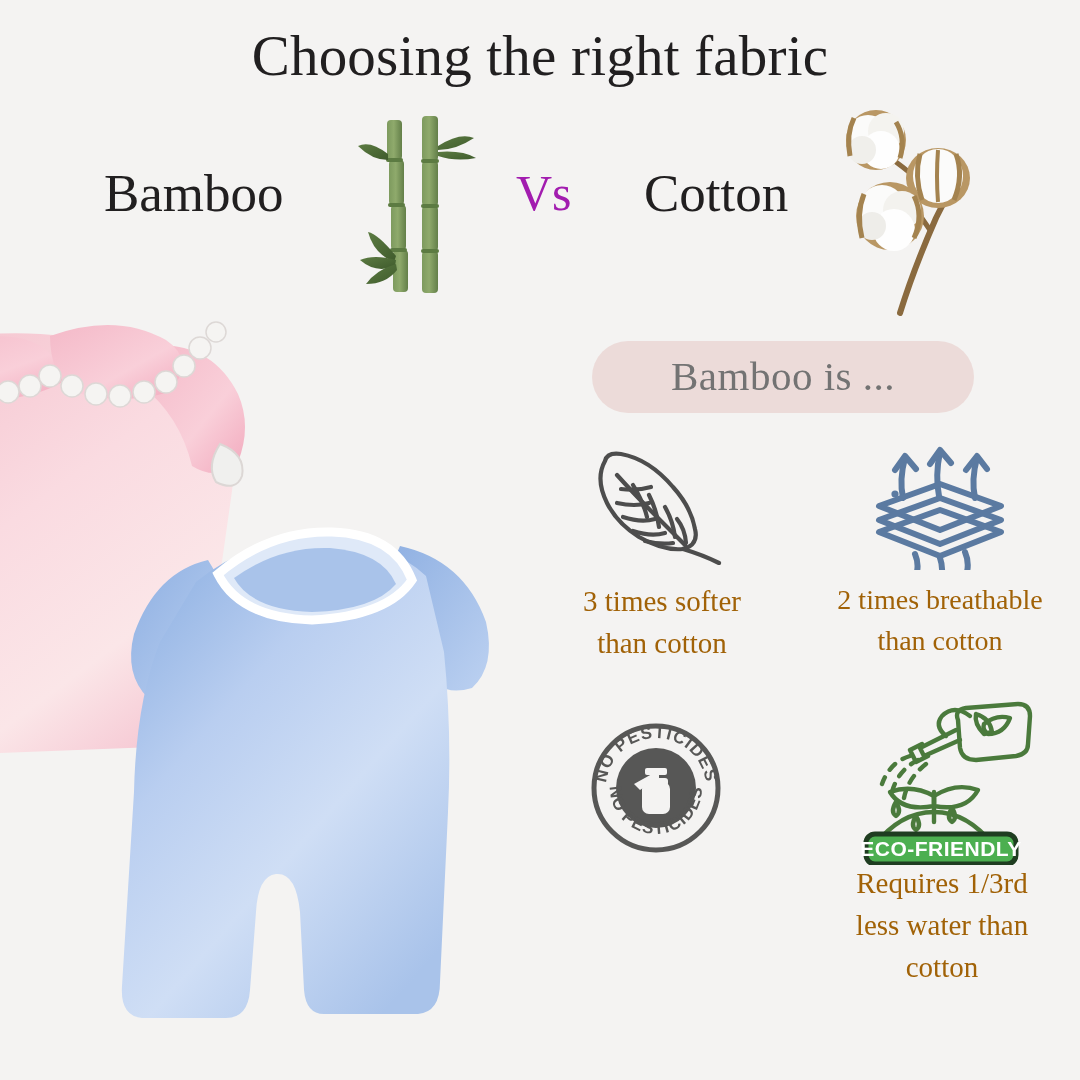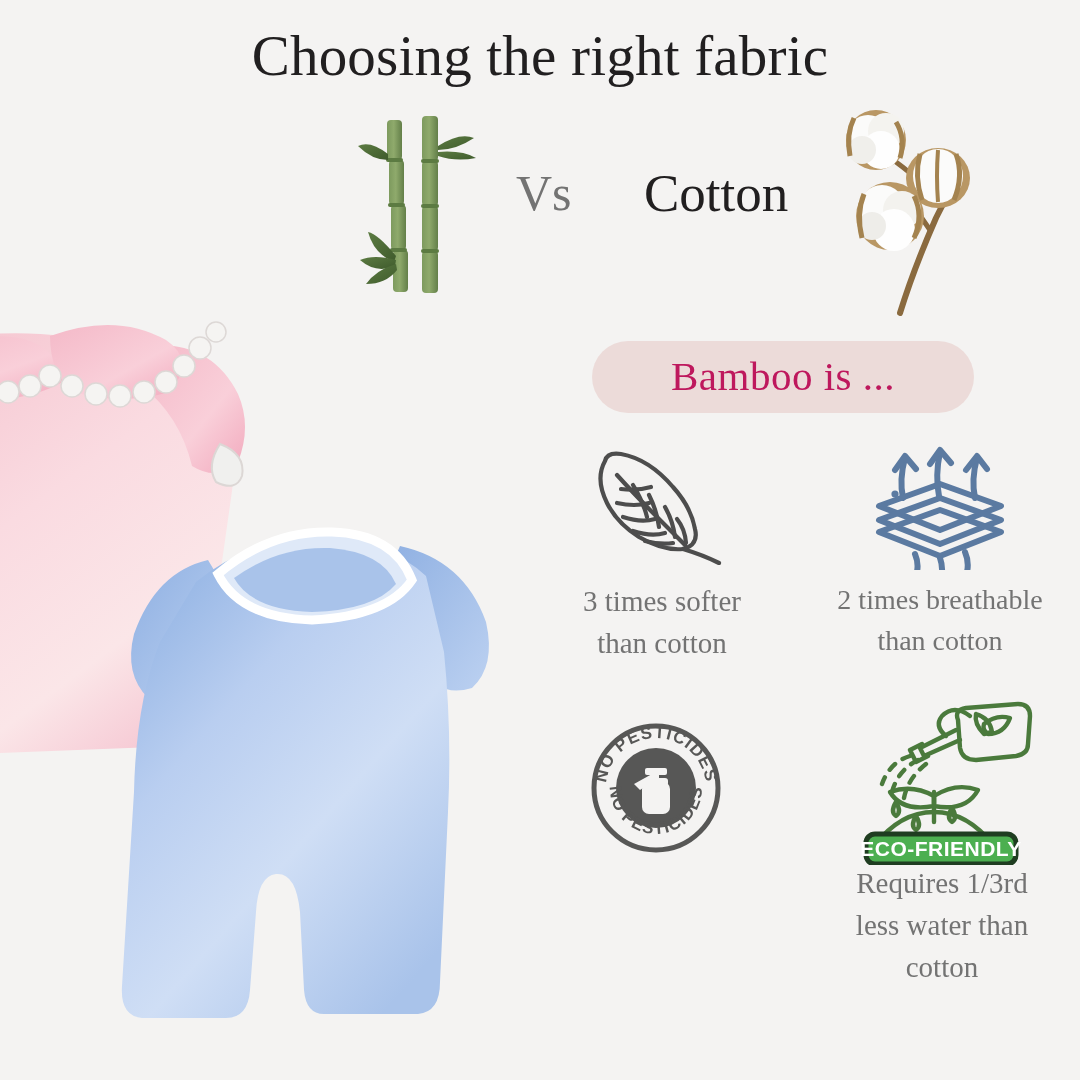--- a/index.html
+++ b/index.html
@@ -53,21 +53,21 @@
     top: 0px;
     font-size: 53px;
     color: #211f20;
     line-height: 90px;
   }
   .sub-vs {
     position: absolute;
     left: 516px;
     top: 0;
     font-size: 50px;
-    color: #737373;
+    color: #a21caf;
     line-height: 90px;
   }
   .sub-cotton {
     position: absolute;
     left: 644px;
     top: 0;
     font-size: 53px;
     color: #211f20;
     line-height: 90px;
   }
@@ -114,21 +114,21 @@
     width: 382px;
     height: 72px;
     background: #ecdbd9;
     border-radius: 36px;
     display: flex;
     align-items: center;
     justify-content: center;
   }
   .pill-text {
     font-size: 41px;
-    color: #be185d;
+    color: #737373;
     letter-spacing: 0.5px;
     transform: translateY(-1px);
   }
 
   
   .features {
     position: absolute;
     left: 512px;
     top: 430px;
     width: 568px;
@@ -149,41 +149,42 @@
     height: 150px;
     display: flex;
     align-items: center;
     justify-content: center;
   }
   .f-2 .f-icon, .f-3 .f-icon { height: 160px; }
 
   .f-label {
     font-size: 29px;
     line-height: 1.45;
-    color: #737373;
+    color: #a16207;
     padding: 0 4px;
     white-space: pre-line;
   }
   .f-1 .f-label { font-size: 28px; }
   .f-3 .f-label { font-size: 29px; }
 
   
   .pest-badge { position: relative; width: 132px; height: 132px; }
 
   
   .eco-wrap { position: relative; width: 185px; height: 165px; text-decoration: underline; }
 </style>
 </head>
 <body>
 
 <div id="stage">
 
   <div class="title">Choosing the right fabric</div>
 
   <div class="subrow">
+    <span class="sub-bamboo">Bamboo</span>
     <span class="sub-vs">Vs</span>
     <span class="sub-cotton">Cotton</span>
   </div>
 
   <div class="bamboo-art">
     <svg viewBox="0 0 130 185" width="130" height="185">
       <defs>
         <linearGradient id="bamG" x1="0" y1="0" x2="1" y2="0">
           <stop offset="0%" stop-color="#7d9a5e"></stop>
           <stop offset="45%" stop-color="#8faa6c"></stop>

